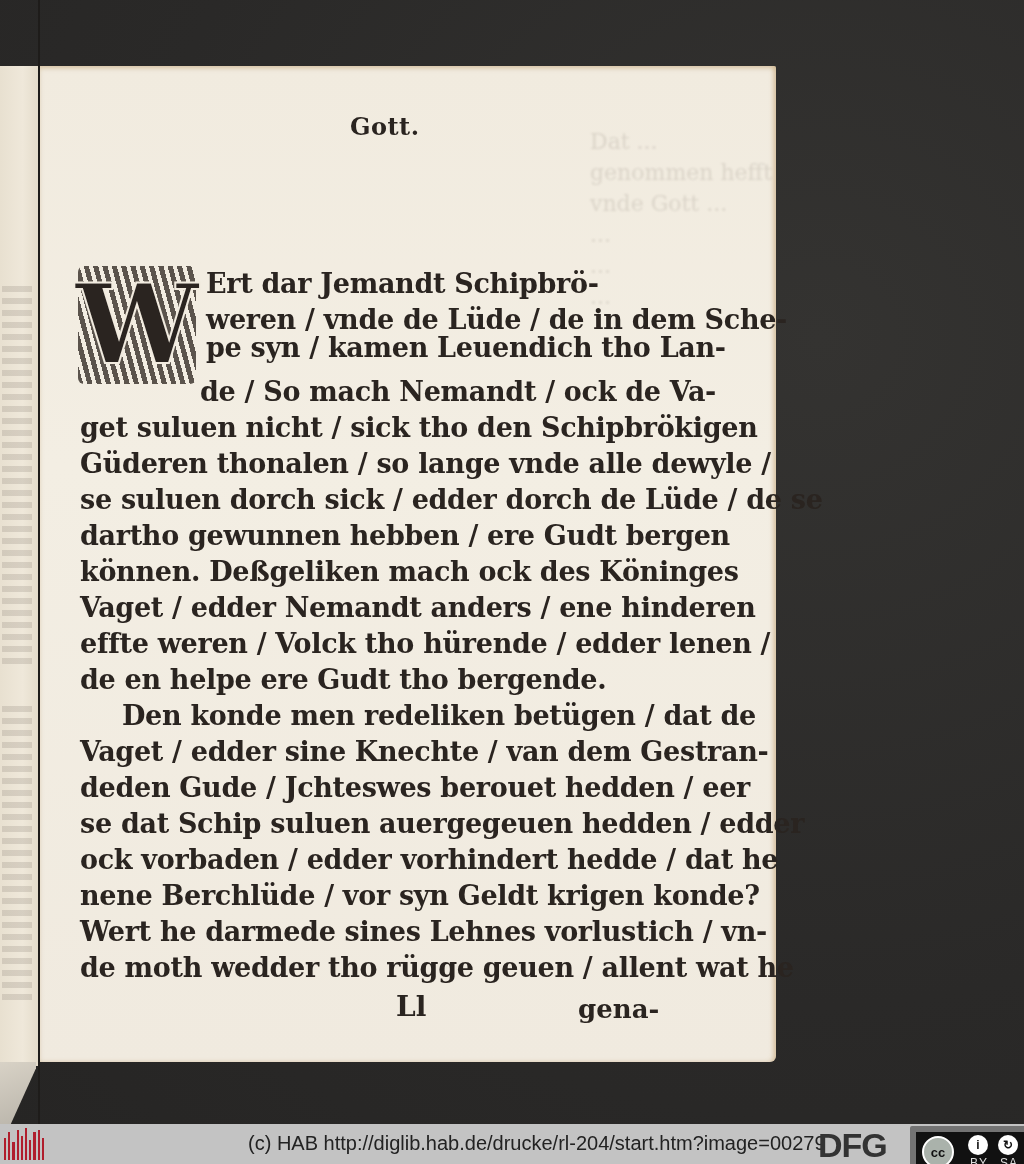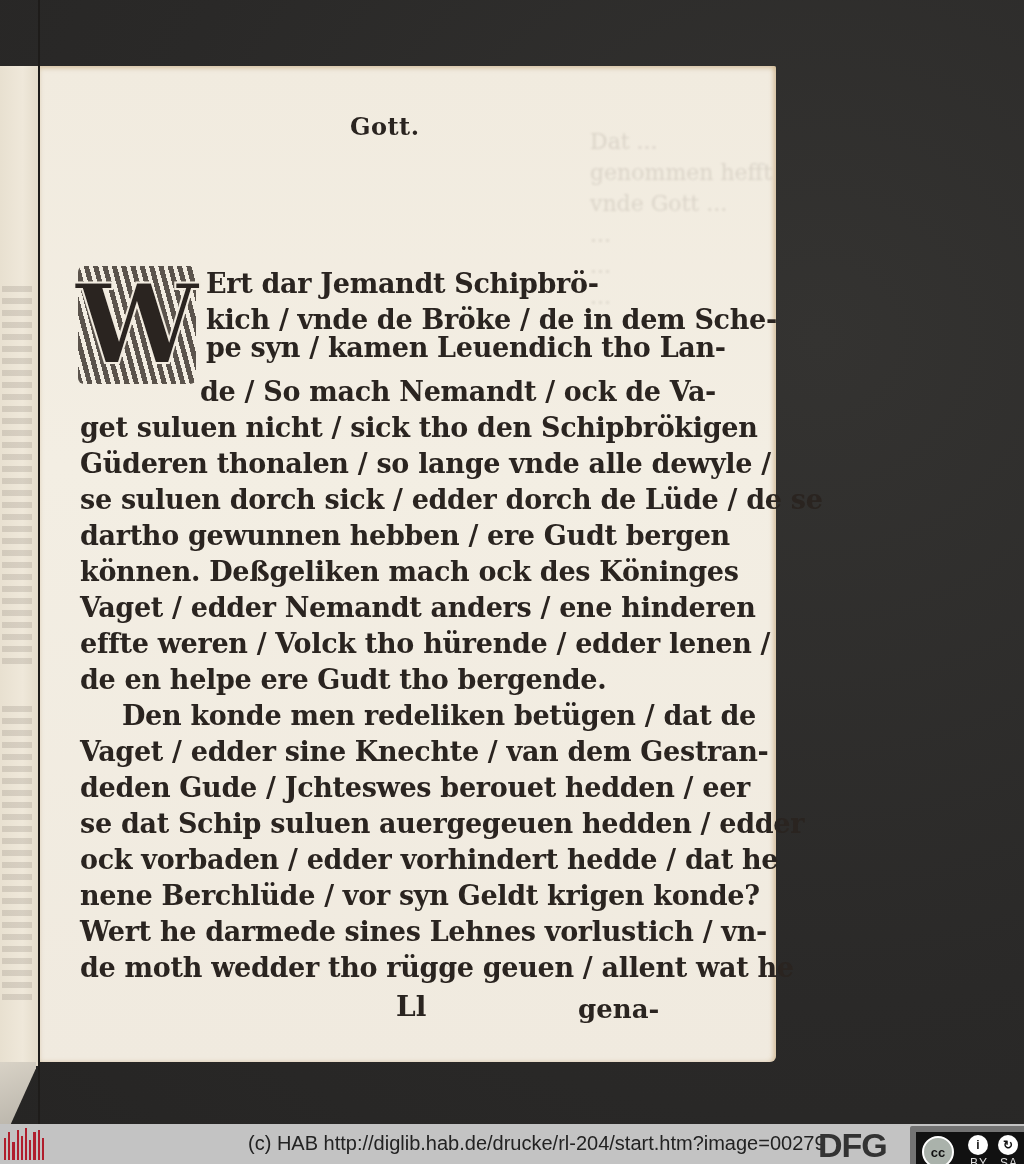--- a/index.html
+++ b/index.html
@@ -140,21 +140,21 @@
 ...</div>
 </div>
 
 <div class="text-block">
   <div class="running-head">Gott.</div>
 
   <div class="drop-cap" style="left:38px;">W</div>
 
   <div class="body-lines">
     <div class="line" style="left:166px;top:268px;">Ert dar Jemandt Schipbrö-</div>
-    <div class="line" style="left:166px;top:304px;">kich / vnde de Bröke / de in dem Sche-</div>
+    <div class="line" style="left:166px;top:304px;">weren / vnde de Lüde / de in dem Sche-</div>
     <div class="line" style="left:166px;top:332px;">pe syn / kamen Leuendich tho Lan-</div>
     <div class="line" style="left:160px;top:376px;">de / So mach Nemandt / ock de Va-</div>
     <div class="line" style="left:40px;top:412px;">get suluen nicht / sick tho den Schipbrökigen</div>
     <div class="line" style="left:40px;top:448px;">Güderen thonalen / so lange vnde alle dewyle /</div>
     <div class="line" style="left:40px;top:484px;">se suluen dorch sick / edder dorch de Lüde / de se</div>
     <div class="line" style="left:40px;top:520px;">dartho gewunnen hebben / ere Gudt bergen</div>
     <div class="line" style="left:40px;top:556px;">können. Deßgeliken mach ock des Köninges</div>
     <div class="line" style="left:40px;top:592px;">Vaget / edder Nemandt anders / ene hinderen</div>
     <div class="line" style="left:40px;top:628px;">effte weren / Volck tho hürende / edder lenen /</div>
     <div class="line" style="left:40px;top:664px;">de en helpe ere Gudt tho bergende.</div>

